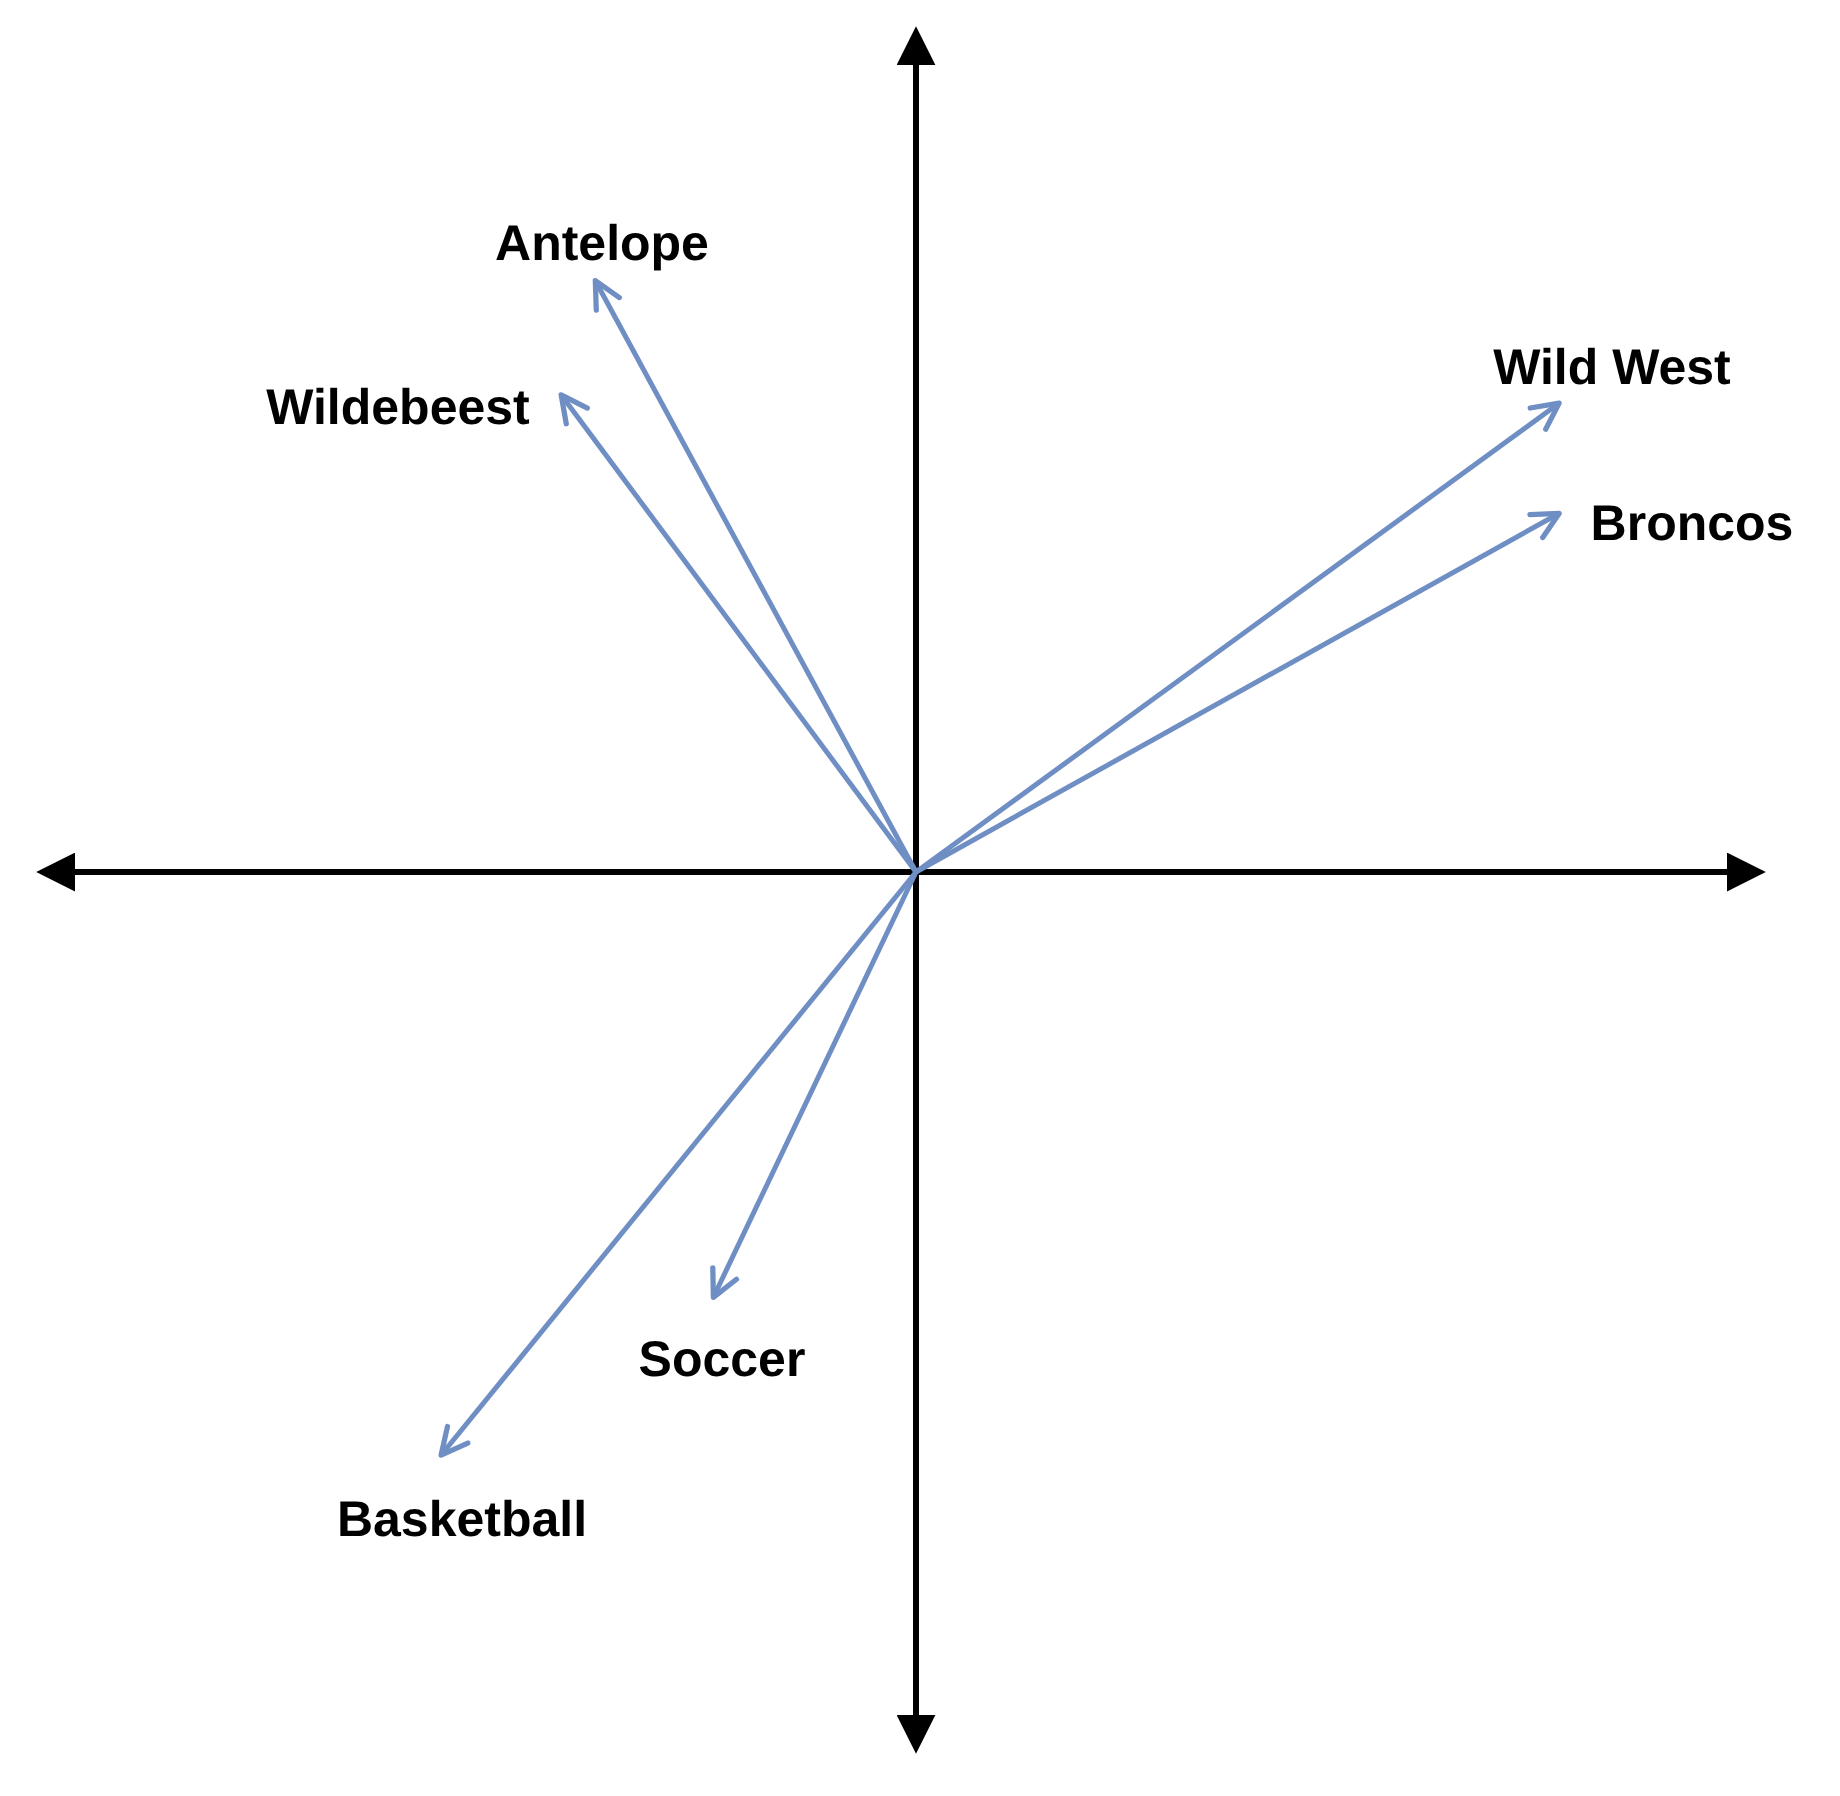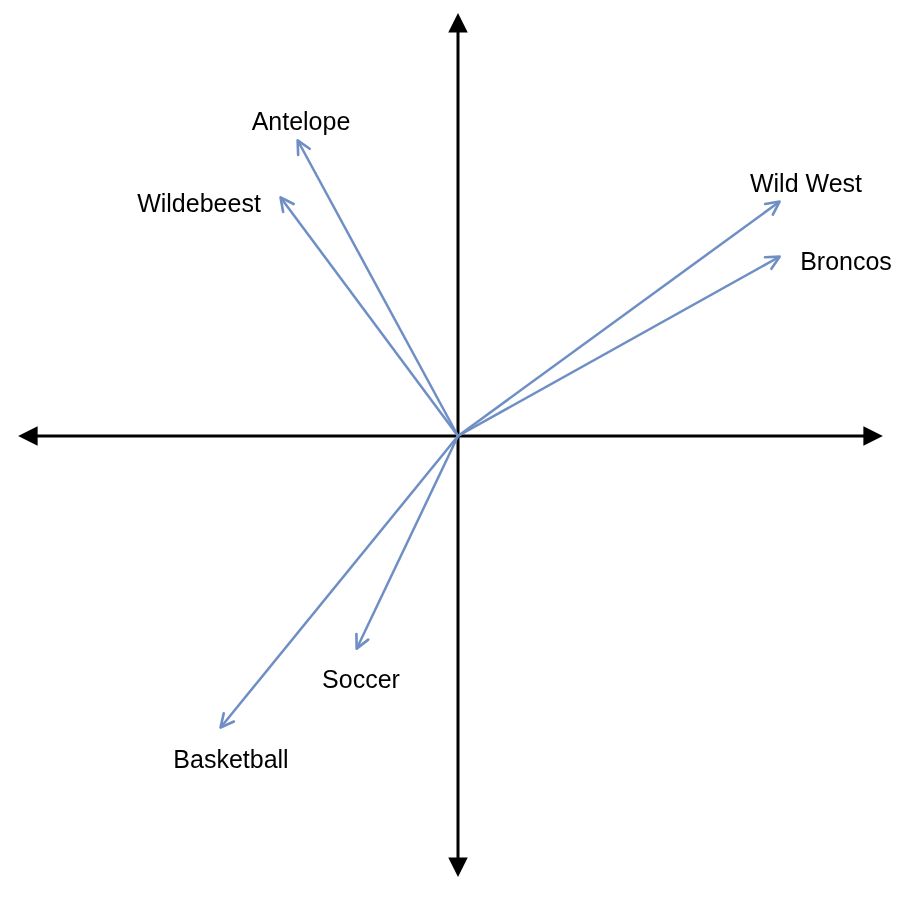--- a/index.html
+++ b/index.html
@@ -17,21 +17,21 @@
   }
   svg text {
     font-family: "Liberation Sans", sans-serif;
     font-size: 25px;
     fill: #000000;
   }
 </style>
 </head>
 <body>
 
-<div class="stage" style="background: rgb(255, 255, 255);">
+<div class="stage" style="background: rgb(255, 255, 255); font-weight: bold;">
   <svg id="diagram-svg" width="920" height="898" viewBox="0 0 920 898">
     <defs>
       <marker id="axis-arrow" viewBox="0 0 10 10" refX="8" refY="5" markerWidth="6.5" markerHeight="6.5" orient="auto-start-reverse">
         <path d="M0,0 L10,5 L0,10 z" fill="#000000"></path>
       </marker>
       <marker id="vec-arrow" viewBox="0 0 12 12" refX="10" refY="6" markerWidth="7" markerHeight="7" orient="auto">
         <path d="M1.5,1.5 L10.5,6 L1.5,10.5" fill="none" stroke-linecap="round" stroke-linejoin="round" stroke="#6f8fc4" stroke-width="1.8"></path>
       </marker>
     </defs>
     <g id="axes-group">

